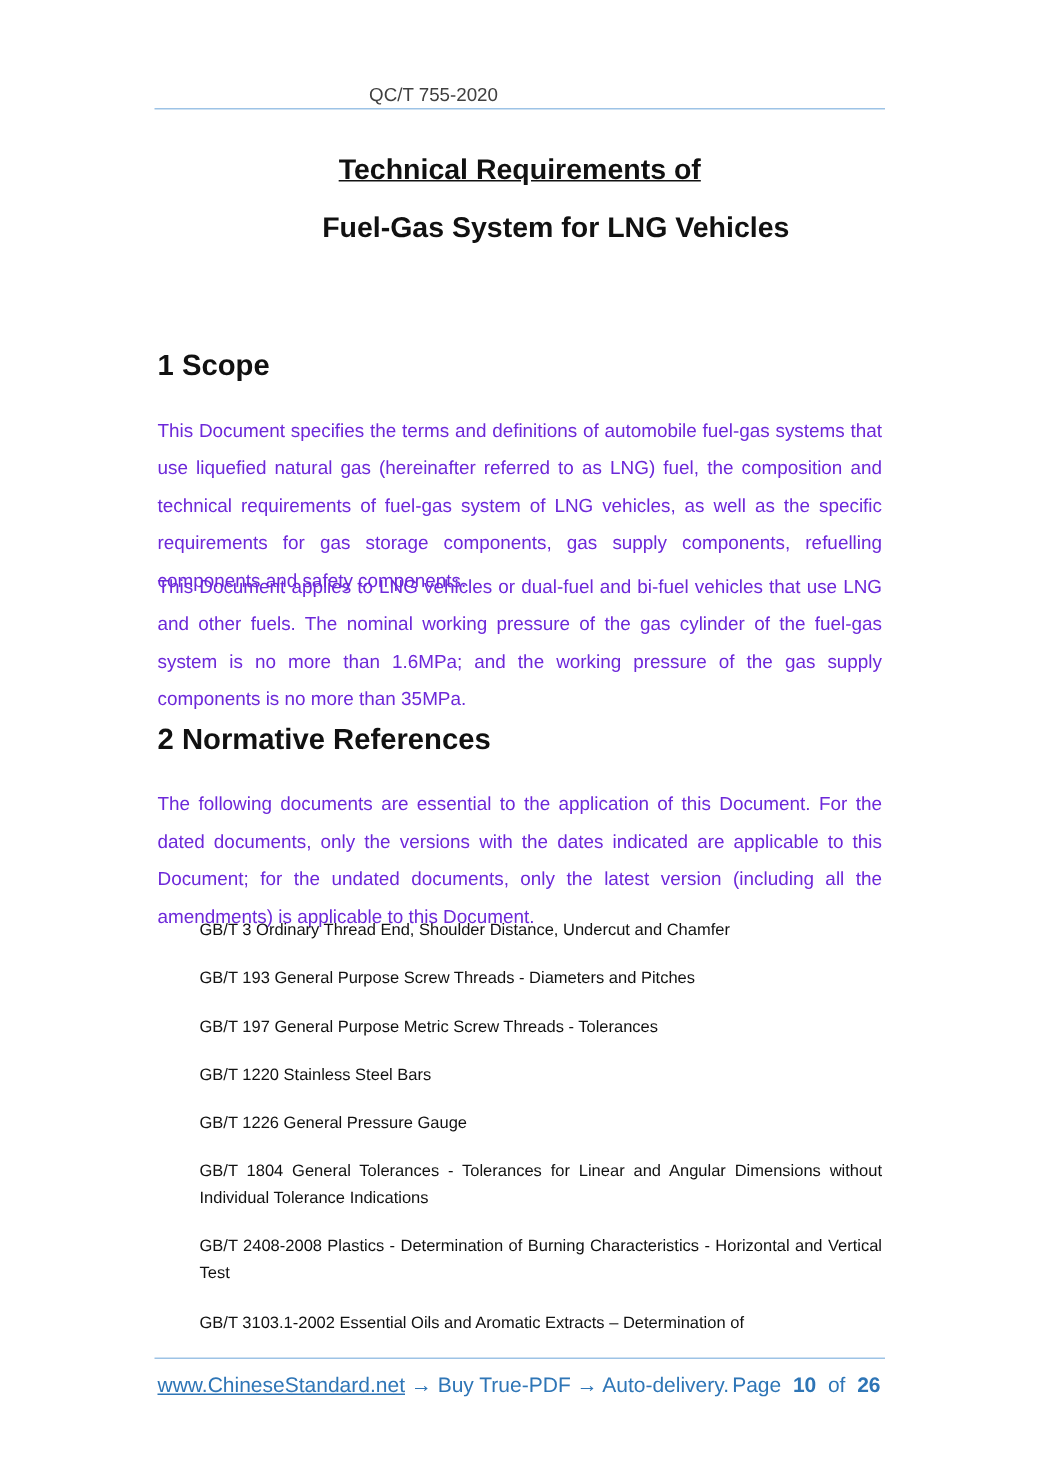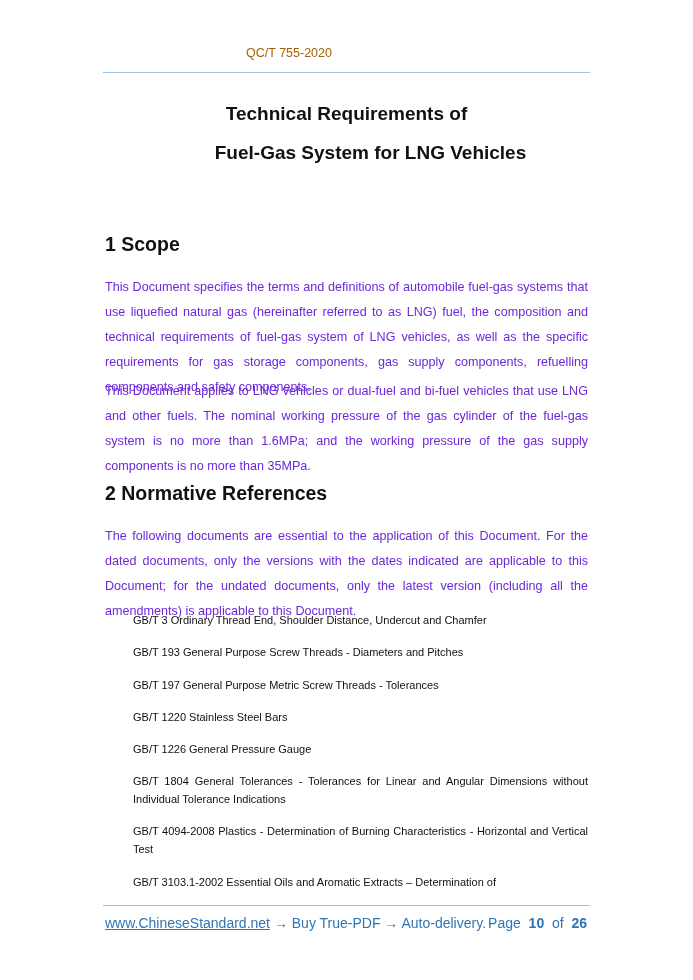--- a/index.html
+++ b/index.html
@@ -1,22 +1,22 @@
 <!DOCTYPE html>
 <html><head>
 <meta charset="utf-8">
 <style>
   html, body { margin: 0; padding: 0; background: #ffffff; }
   body { width: 693px; height: 980px; position: relative; overflow: hidden;
          font-family: "Liberation Sans", sans-serif; color: #111; }
-  .header-code { position: absolute; top: 46px; left: 0; width: 578px; text-align: center;
-                 font-size: 12.5px; color: #a16207; }
+  .header-code { position: absolute; top: 56px; left: 0; width: 578px; text-align: center;
+                 font-size: 12.5px; color: #404040; }
   .header-rule { position: absolute; top: 72px; left: 103px; width: 487px; height: 1px; background: #9dc3e6; }
   .title { position: absolute; left: 0; width: 693px; text-align: center; font-weight: bold; font-size: 19px; color: #111; }
-  .t1 { top: 103px; }
+  .t1 { top: 103px; text-decoration: underline; }
   .t2 { top: 142px; margin-left: 24px; }
   .h { position: absolute; left: 105px; font-weight: bold; font-size: 19.5px; color: #111; }
   .para { position: absolute; left: 105px; width: 483px; font-size: 12.6px; line-height: 25px;
           text-align: justify; text-align-last: left; color: #6d28d9; }
   .ref { position: absolute; left: 133px; width: 455px; font-size: 11px; line-height: 18.2px;
          text-align: justify; text-align-last: left; color: #111; }
   .footer-rule { position: absolute; top: 905px; left: 103px; width: 487px; height: 1px; background: #9dc3e6; }
   .footer { position: absolute; top: 915px; left: 105px; width: 482px; font-size: 14px; color: #2e75b6; }
   .footer a { color: #2e75b6; text-decoration: underline; }
   .footer .page { position: absolute; right: 0; top: 0; }
@@ -37,21 +37,21 @@
 
 <div class="h" style="top:482px;">2 Normative References</div>
 <div class="para" style="top:524px;">The following documents are essential to the application of this Document. For the dated documents, only the versions with the dates indicated are applicable to this Document; for the undated documents, only the latest version (including all the amendments) is applicable to this Document.</div>
 
 <div class="ref" style="top:611px;">GB/T 3 Ordinary Thread End, Shoulder Distance, Undercut and Chamfer</div>
 <div class="ref" style="top:643px;">GB/T 193 General Purpose Screw Threads - Diameters and Pitches</div>
 <div class="ref" style="top:676px;">GB/T 197 General Purpose Metric Screw Threads - Tolerances</div>
 <div class="ref" style="top:708px;">GB/T 1220 Stainless Steel Bars</div>
 <div class="ref" style="top:740px;">GB/T 1226 General Pressure Gauge</div>
 <div class="ref" style="top:772px;">GB/T 1804 General Tolerances - Tolerances for Linear and Angular Dimensions without Individual Tolerance Indications</div>
-<div class="ref" style="top:822px;">GB/T 4094-2008 Plastics - Determination of Burning Characteristics - Horizontal and Vertical Test</div>
+<div class="ref" style="top:822px;">GB/T 2408-2008 Plastics - Determination of Burning Characteristics - Horizontal and Vertical Test</div>
 <div class="ref" style="top:873px;">GB/T 3103.1-2002 Essential Oils and Aromatic Extracts – Determination of</div>
 
 <div class="footer-rule"></div>
 <div class="footer">
   <a>www.ChineseStandard.net</a><span> → Buy True-PDF → Auto-delivery.</span>
   <span class="page">
     <span>Page</span>&nbsp;
     <b>10</b>&nbsp;
     <span>of</span>&nbsp;
     <b>26</b>

